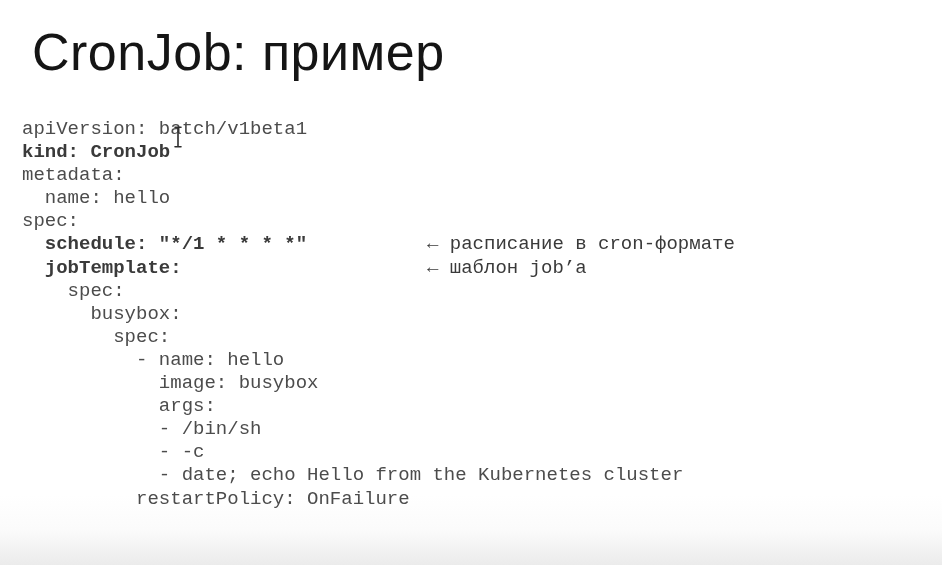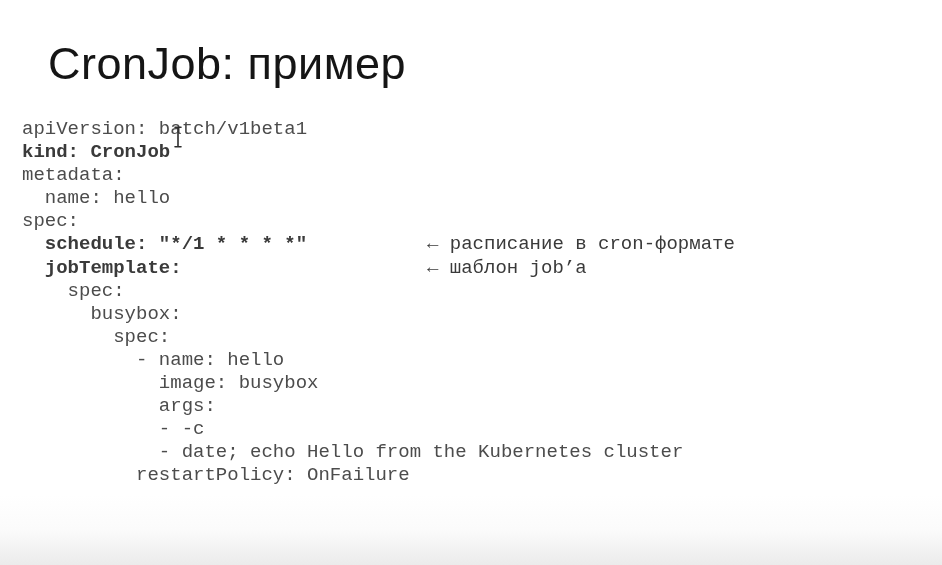--- a/index.html
+++ b/index.html
@@ -12,23 +12,23 @@
     position: relative;
     width: 942px;
     height: 565px;
     overflow: hidden;
     background: linear-gradient(to bottom, #ffffff 0px, #ffffff 495px, #fbfbfb 530px, #ebebeb 565px);
   }
   .title {
     position: absolute;
     left: 32px;
     top: 22px;
-    margin: 16px;
+    margin: 0;
     font-family: "Liberation Sans", sans-serif;
-    font-size: 45px;
+    font-size: 52px;
     font-weight: 400;
     letter-spacing: 0.5px;
     color: #151515;
     text-align: center;
   }
   .code {
     position: absolute;
     left: 22px;
     top: 118px;
   }
@@ -73,20 +73,21 @@
       <div class="code-line"><span>  name: hello</span></div>
       <div class="code-line"><span>spec:</span></div>
       <div class="code-line bold"><span>  schedule: "*/1 * * * *"</span><span class="annotation">← расписание в cron-формате</span></div>
       <div class="code-line bold"><span>  jobTemplate:</span><span class="annotation">← шаблон job’а</span></div>
       <div class="code-line"><span>    spec:</span></div>
       <div class="code-line"><span>      busybox:</span></div>
       <div class="code-line"><span>        spec:</span></div>
       <div class="code-line"><span>          - name: hello</span></div>
       <div class="code-line"><span>            image: busybox</span></div>
       <div class="code-line"><span>            args:</span></div>
+      <div class="code-line"><span>            - /bin/sh</span></div>
       <div class="code-line"><span>            - -c</span></div>
       <div class="code-line"><span>            - date; echo Hello from the Kubernetes cluster</span></div>
       <div class="code-line"><span>          restartPolicy: OnFailure</span></div>
     </div>
 
   <div class="ibeam">
     <svg width="10" height="22" viewBox="0 0 10 22" aria-hidden="true">
       <path d="M2 1.2 H8 M5 1.2 V20.8 M2 20.8 H8" stroke="#2e2e2e" stroke-width="1.6" fill="none" stroke-linecap="round"></path>
     </svg>
   </div>

